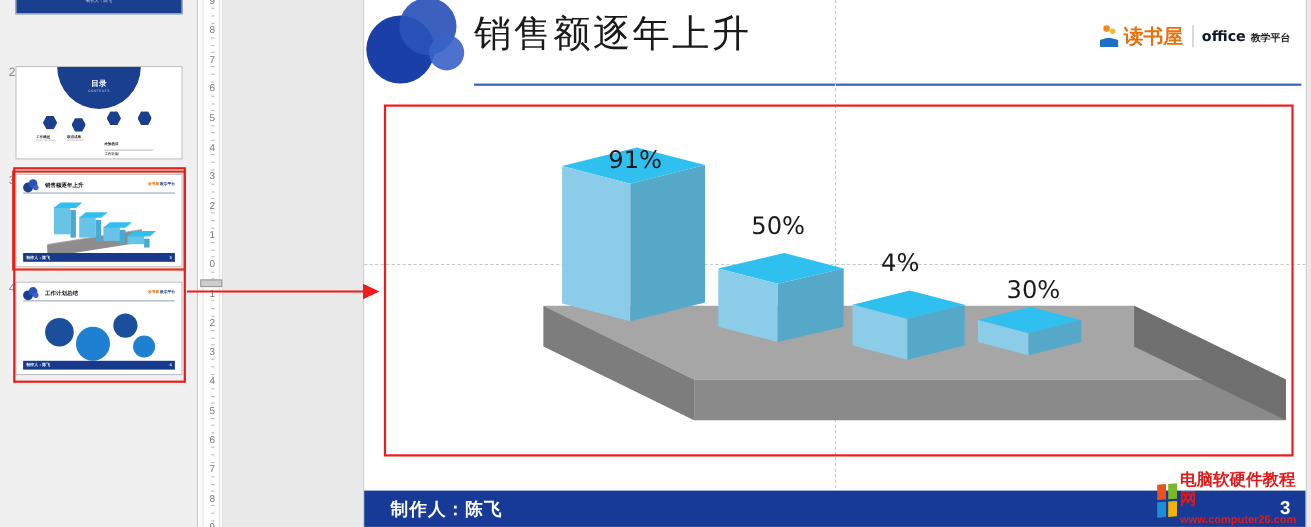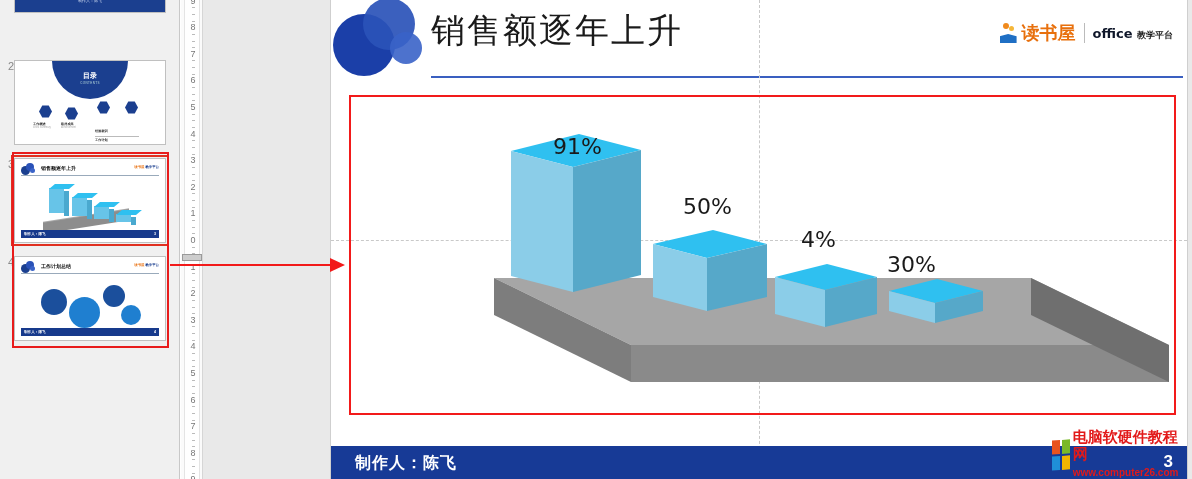--- a/index.html
+++ b/index.html
@@ -493,21 +493,21 @@
       <polygon points="494,290 546,277 546,314 494,327" fill="#56a8c9"></polygon>
 
       <polygon points="558,291 606,279 652,291 604,303" fill="#2fc0f0"></polygon>
       <polygon points="558,291 604,303 604,323 558,311" fill="#8bcde8"></polygon>
       <polygon points="604,303 652,291 652,311 604,323" fill="#56a8c9"></polygon>
     </svg>
 
     <div class="datalabel" style="left:222px; top:134px;">91%</div>
     <div class="datalabel" style="left:352px; top:194px;">50%</div>
     <div class="datalabel" style="left:470px; top:227px;">4%</div>
-    <div class="datalabel" style="left:556px; top:252px;">30%</div>
+    <div class="datalabel" style="left:584px; top:252px;">30%</div>
 
     <div id="content-box"></div>
 
     <div id="slide-footer">
       <span id="footer-text">制作人：陈飞</span>
       <span id="page-num">3</span>
     </div>
   </div>
 </div>
 

